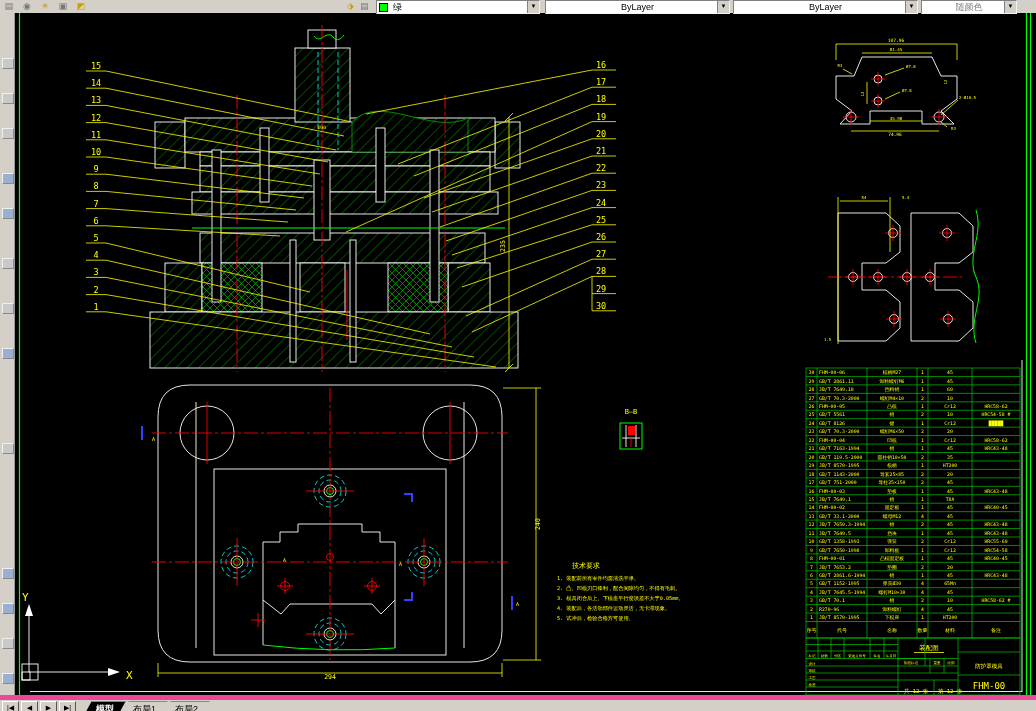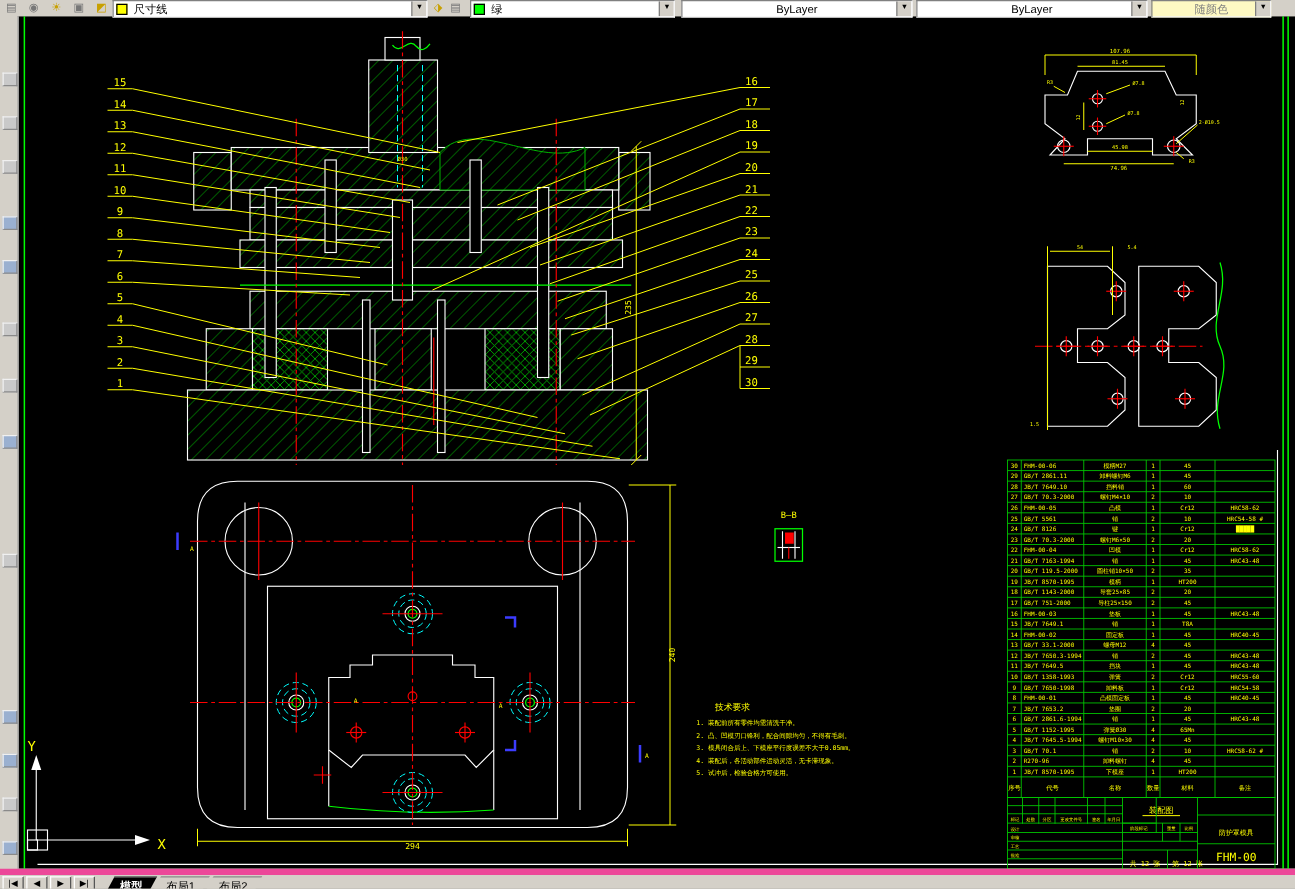--- a/index.html
+++ b/index.html
@@ -651,41 +651,36 @@
       <text x="22" y="601" font-size="11" fill="#fff">Y</text>
     </g>
   </svg>
 
   <div class="tbtop">
     <span class="icn" style="left:1px">▤</span>
     <span class="icn" style="left:19px">◉</span>
     <span class="icn" style="left:37px;color:#c8a000">☀</span>
     <span class="icn" style="left:55px">▣</span>
     <span class="icn" style="left:73px;color:#c8a000">◩</span>
-    <div class="combo" style="left:90px;width:250px">
-      <span class="sw" style="background:#ffff00"></span>
-      <span class="lbl">尺寸线</span>
-      <span class="arr">▼</span>
-    </div>
     <span class="icn" style="left:344px;width:13px;color:#c8a000">⬗</span>
     <span class="icn" style="left:358px;width:13px">▤</span>
     <div class="combo" style="left:376px;width:162px">
       <span class="sw" style="background:#00ff00"></span>
       <span class="lbl">绿</span>
       <span class="arr">▼</span>
     </div>
     <div class="combo" style="left:545px;width:183px">
       <span class="ctr">ByLayer</span>
       <span class="arr">▼</span>
     </div>
     <div class="combo" style="left:733px;width:183px">
       <span class="ctr">ByLayer</span>
       <span class="arr">▼</span>
     </div>
-    <div class="combo" style="left:921px;width:94px;background:#fef9c3">
+    <div class="combo" style="left:921px;width:94px;background:#ffffff">
       <span class="ctr grayed">随颜色</span>
       <span class="arr grayed">▼</span>
     </div>
   </div>
 
   <div class="tbleft">
     <span class="licn" style="top:45px"></span>
     <span class="licn" style="top:80px"></span>
     <span class="licn" style="top:115px"></span>
     <span class="licn b" style="top:160px"></span>

